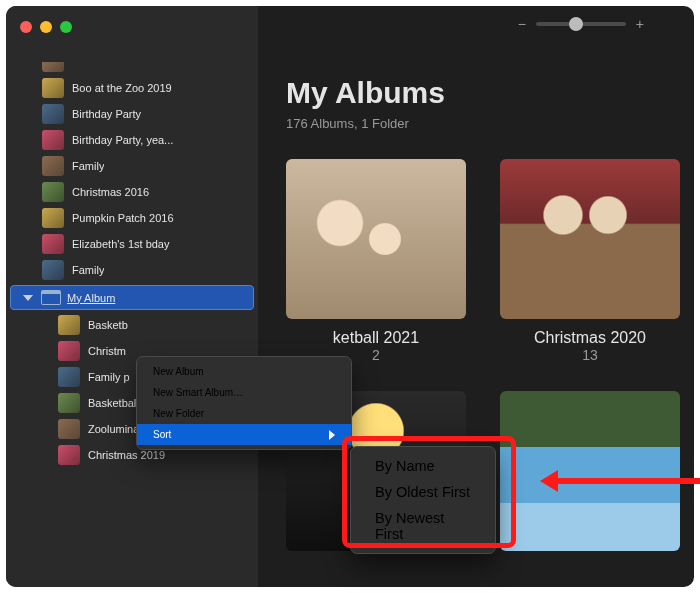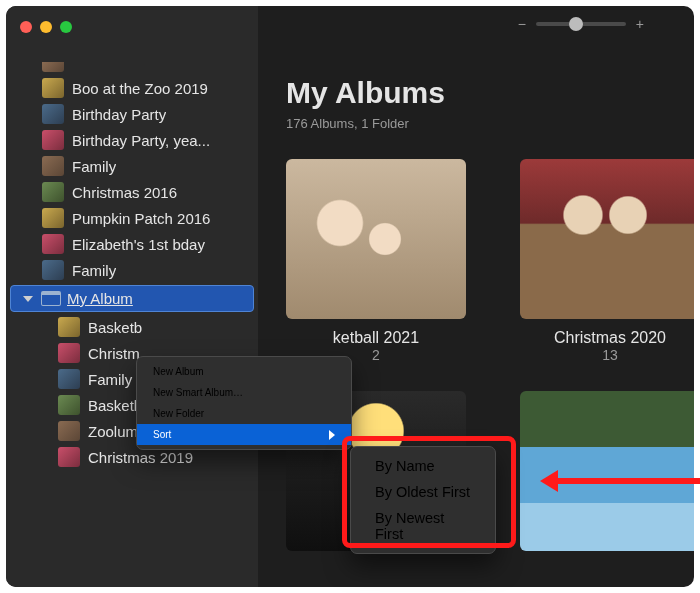--- a/index.html
+++ b/index.html
@@ -70,21 +70,21 @@
   .slider-thumb {
     position: absolute; left: 40px; top: 50%; transform: translate(-50%,-50%);
     width: 14px; height: 14px; background: var(--thumb); border-radius: 50%;
   }
 
   
   .sidebar {
     width: 252px;
     background: var(--bg-sidebar);
     padding-top: 56px;
-    font-size: 15px;
+    font-size: 11px;
     position: relative;
     flex-shrink: 0;
   }
   .sb-item {
     display: flex;
     align-items: center;
     gap: 8px;
     padding: 3px 10px 3px 36px;
     cursor: default;
     white-space: nowrap;
@@ -130,21 +130,21 @@
     padding: 70px 28px 0 28px;
     position: relative;
     overflow: hidden;
   }
   h1 { margin: 0 0 6px 0; font-size: 30px; font-weight: 700; }
   .subtitle { color: var(--text-sub); font-size: 13px; margin-bottom: 28px; }
 
   .grid {
     display: grid;
     grid-template-columns: 180px 180px;
-    gap: 28px 54px;
+    gap: 28px 34px;
   }
   .card { }
   .card .art {
     width: 180px; height: 160px; border-radius: 6px;
   }
   .art.a1 { background:
     radial-gradient(circle at 30% 40%, #f2dcc4 14%, transparent 15%),
     radial-gradient(circle at 55% 50%, #f2dcc4 12%, transparent 13%),
     linear-gradient(#cbb89f,#a08a6e); }
   .art.a2 { background:

